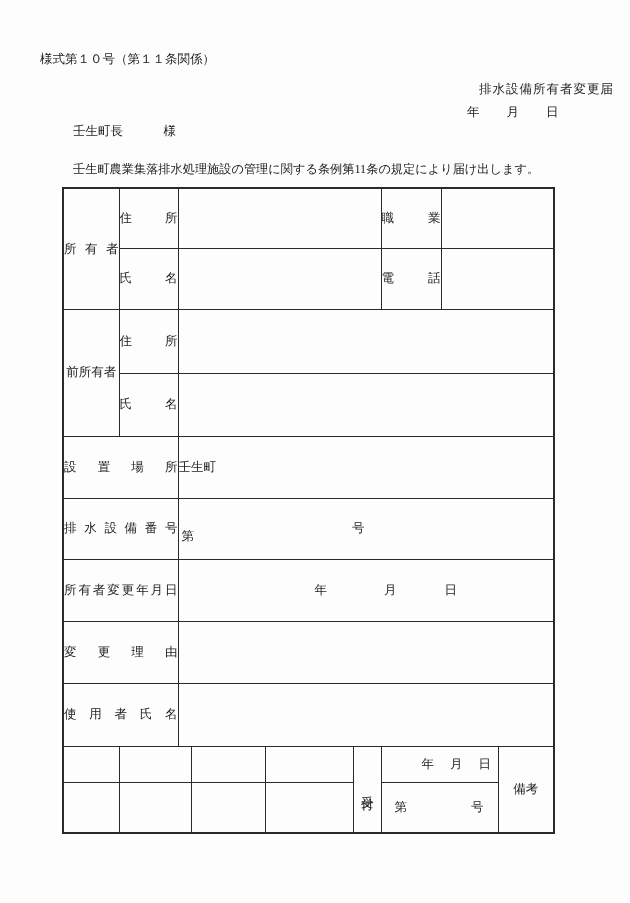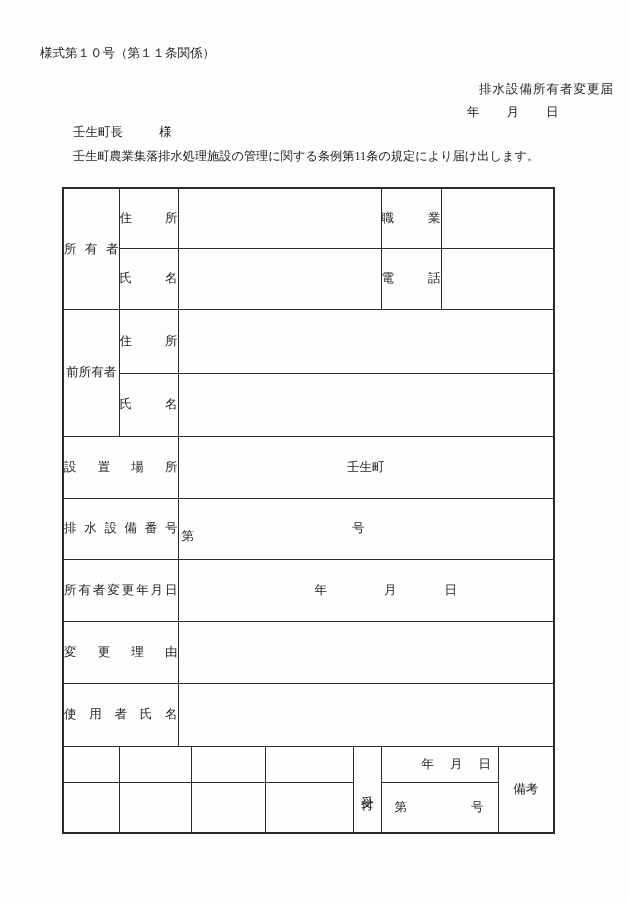--- a/index.html
+++ b/index.html
@@ -5,26 +5,26 @@
   html,body{margin:0;padding:0;}
   body{
     width:630px;height:903px;position:relative;
     background:#fdfdfd;
     color:#1c1c1c;
     font-family:"Liberation Serif","DejaVu Serif",serif;
     font-size:12.5px;
     line-height:1;
   }
   .abs{position:absolute;white-space:nowrap;}
-  #form-number{left:40px;top:47px;}
+  #form-number{left:40px;top:53px;}
   #doc-title{left:0;top:83px;width:614px;text-align:right;letter-spacing:1px;}
   #date-line{left:467px;top:106px;display:flex;gap:27px;}
-  #addressee{left:73px;top:126px;}
+  #addressee{left:73px;top:126px;font-family:Liberation Mono, monospace;}
   #addressee .honorific{margin-left:33px;}
-  #statement{left:73px;top:150px;font-size:12.2px;}
+  #statement{left:73px;top:163px;font-size:12.2px;}
 
   table#main-table{
     position:absolute;left:62px;top:187px;
     border-collapse:collapse;table-layout:fixed;
     width:491px;
     border:2px solid #2a2a2a;
   }
   #main-table td,#main-table th{
     border:1px solid #2a2a2a;
     font-weight:normal;
@@ -32,21 +32,21 @@
     padding:0;
     vertical-align:middle;
     overflow:hidden;
   }
   th.lbl{
     text-align:justify;
     text-align-last:justify;
     padding:0 5px;
   }
   th.lbl-tight{padding:0 4px;text-align:center;text-align-last:auto;}
-  td.val{text-align:center;padding:0 4px;}
+  td.val{text-align:left;padding:0 4px;}
   td.val-location{padding-left:38px;}
   td.val-eqnum{padding:0;}
   .eqnum-wrap{display:flex;align-items:center;padding-left:3px;}
   .eqnum-prefix{position:relative;top:8px;}
   .eqnum-suffix{margin-left:158px;}
   .changedate-wrap{display:flex;align-items:center;padding-left:136px;}
   .changedate-wrap .m{margin-left:57px;}
   .changedate-wrap .d{margin-left:48px;}
   th.reception{
     writing-mode:vertical-rl;

